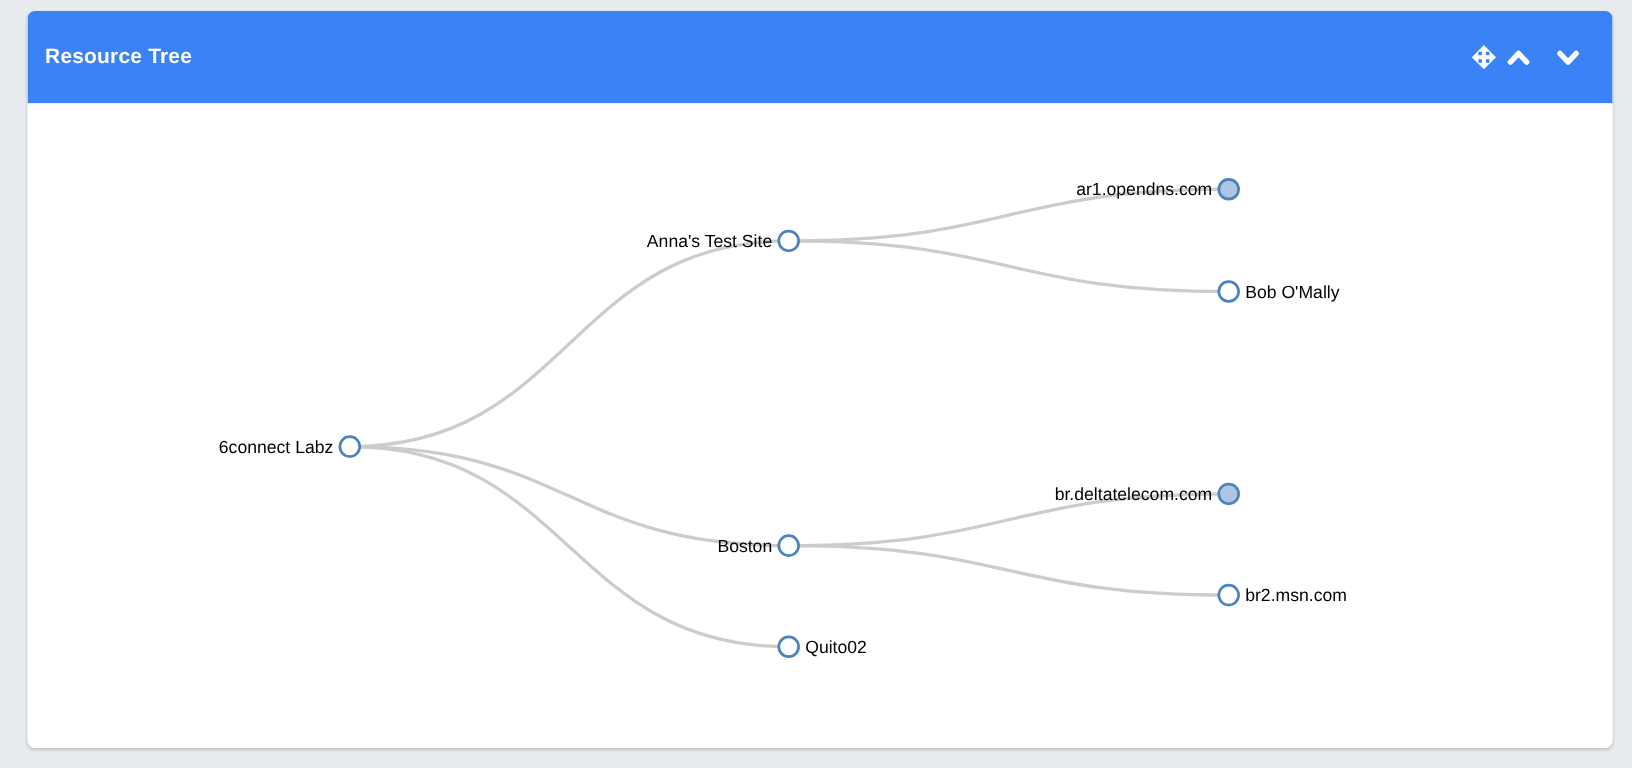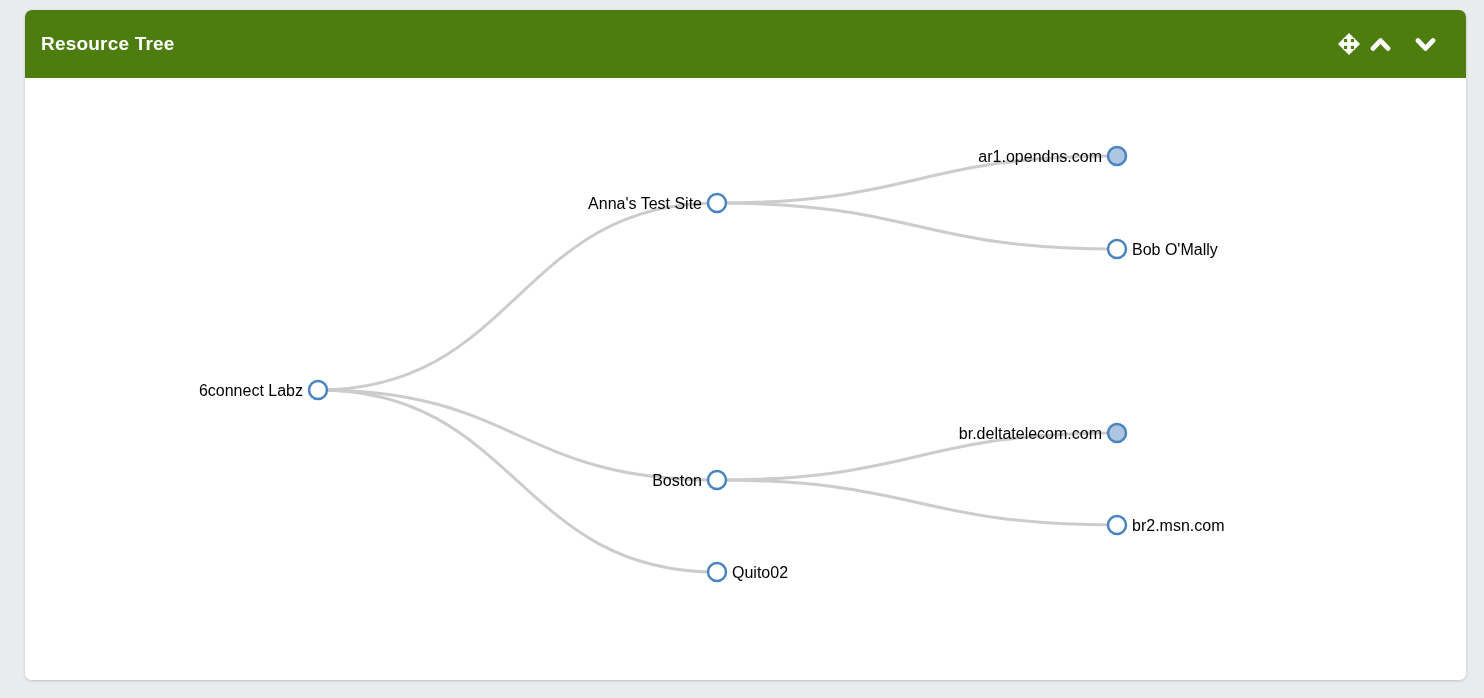--- a/index.html
+++ b/index.html
@@ -12,22 +12,22 @@
   .panel{
     position:absolute;
     left:25px; top:10px;
     width:1441px; height:670px;
     border-radius:7px;
     background:#ffffff;
     box-shadow:0 1px 3px rgba(0,0,0,0.18);
     overflow:hidden;
   }
   .panel-header{
-    height:68px;
-    background:#4d7c0f;
+    height:84px;
+    background:#3b82f6;
     display:flex;
     align-items:center;
     padding:0 30px 0 16px;
     box-sizing:border-box;
   }
   .panel-title{
     color:#ffffff;
     font-size:19px;
     font-weight:bold;
     letter-spacing:0.2px;

